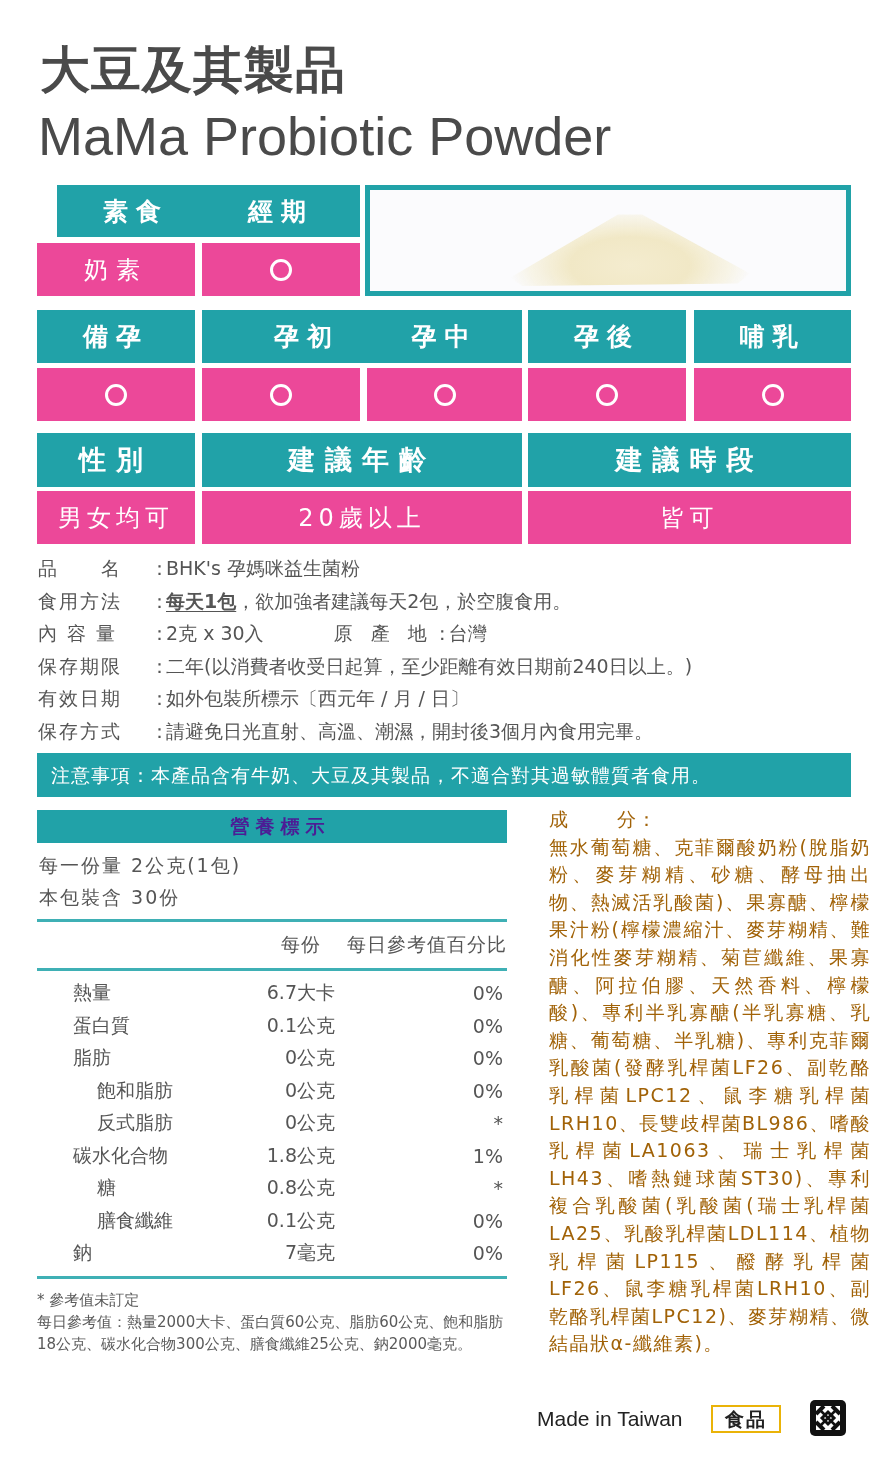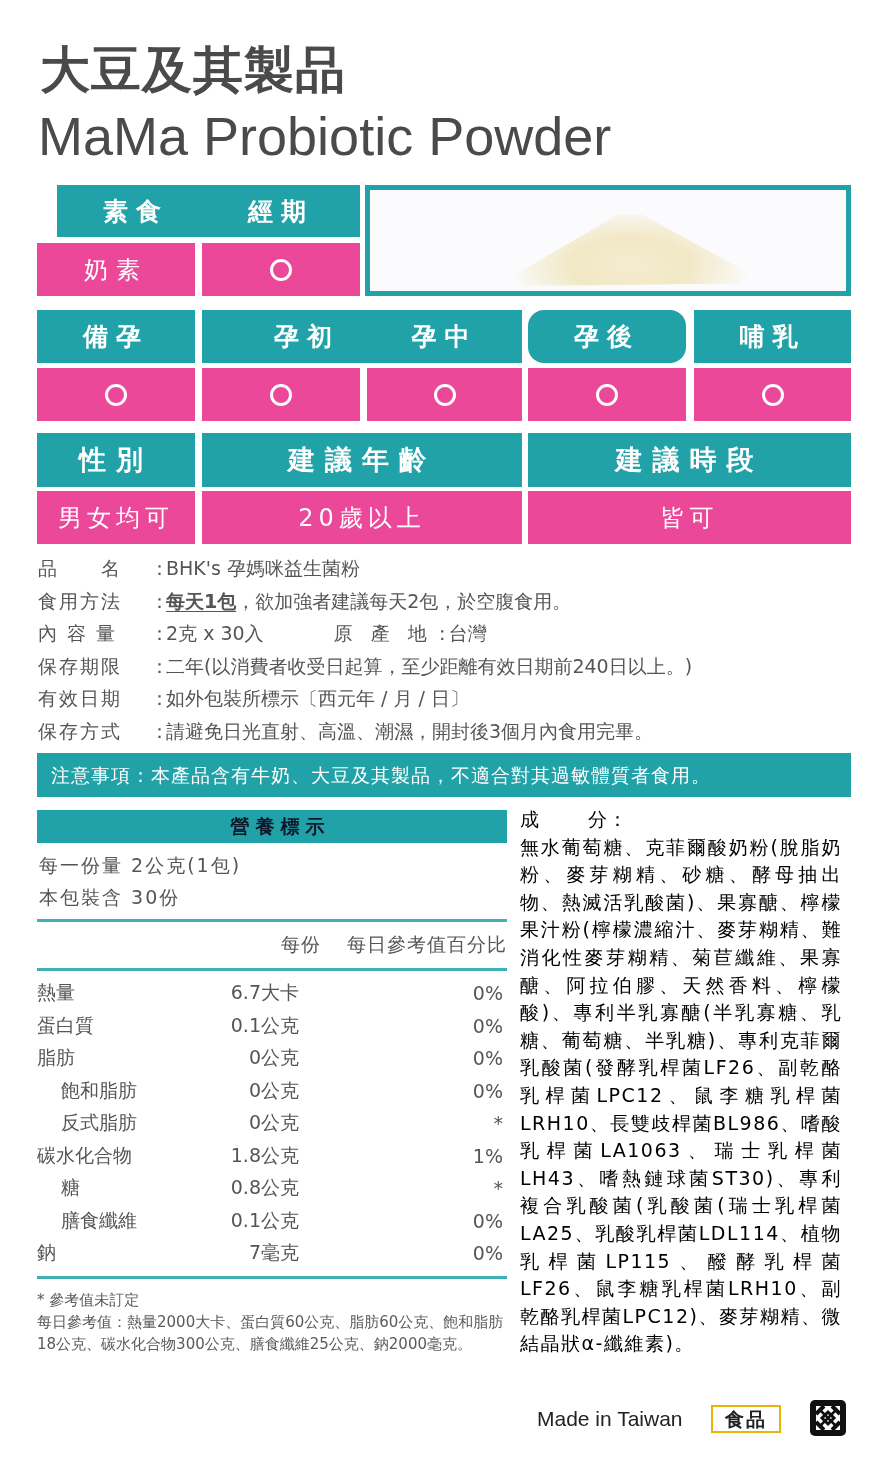--- a/index.html
+++ b/index.html
@@ -23,34 +23,34 @@
   .info { position: absolute; left: 38px; top: 552px; font-size: 19px; line-height: 32.5px; color: #555555; }
   .info .row { display: flex; white-space: nowrap; }
   .info .label { width: 112px; letter-spacing: 2px; }
   .info .colon { width: 16px; }
   .info .underline { text-decoration: underline; font-weight: bold; text-underline-offset: 3px; }
   .info .spacer { display: inline-block; width: 70px; }
 
   .notice { position: absolute; left: 37px; top: 753px; width: 814px; height: 44px; background: #21a2a8; color: #ffffff; font-size: 19px; line-height: 44px; padding-left: 14px; letter-spacing: 1px; }
 
   .nut { position: absolute; left: 37px; top: 810px; width: 470px; }
-  .nut-head { background: #21a2a8; color: #0f172a; font-size: 19px; text-align: center; height: 33px; line-height: 33px; letter-spacing: 6px; font-weight: bold; padding-left: 17px; }
+  .nut-head { background: #21a2a8; color: #4c1d95; font-size: 19px; text-align: center; height: 33px; line-height: 33px; letter-spacing: 6px; font-weight: bold; padding-left: 17px; }
   .nut-serv { font-size: 19px; line-height: 32px; padding-top: 6px; padding-left: 2px; letter-spacing: 2px; }
   .nut-line { height: 3px; background: #3fb0b5; }
   .nut-colhead { display: flex; justify-content: flex-end; font-size: 19px; height: 46px; align-items: center; letter-spacing: 1px; }
   .nut-colhead span:first-child { margin-right: 26px; }
-  .nut-rows { padding-top: 6px; padding-bottom: 6px; }
+  .nut-rows { padding-top: 6px; padding-bottom: 6px; margin-left: 36px; }
   .nut-row { display: flex; font-size: 19px; height: 32.5px; align-items: center; }
   .nut-row .n { width: 190px; }
   .nut-row .n.indent { padding-left: 24px; }
   .nut-row .v { width: 72px; text-align: right; }
   .nut-row .p { flex: 1; text-align: right; padding-right: 4px; }
   .nut-foot { font-size: 15px; line-height: 22px; padding-top: 10px; color: #5a5a5a; }
 
-  .ing { position: absolute; left: 520px; top: 806px; width: 322px; font-size: 19px; line-height: 27.6px; letter-spacing: 1.5px; color: #000000; text-align: justify; }
+  .ing { position: absolute; left: 549px; top: 806px; width: 322px; font-size: 19px; line-height: 27.6px; letter-spacing: 1.5px; color: #a16207; text-align: justify; }
   .ing .head { letter-spacing: 1px; }
   .ing .head .gap { display: inline-block; width: 48px; }
 
   .bottom { position: absolute; top: 1402px; height: 34px; display: flex; align-items: center; }
   .made { left: 537px; font-family: "Liberation Sans", sans-serif; font-size: 21px; color: #222222; }
   .food { left: 711px; }
   .food span { display: inline-block; border: 2px solid #eab308; padding: 0 12px; font-size: 19px; color: #222; line-height: 24px; font-weight: bold; letter-spacing: 2px; }
   .recycle { left: 808px; width: 40px; height: 40px; top: 1398px; }
 </style>
 </head>
@@ -66,21 +66,21 @@
     <span class="circle"></span>
   </div>
 
 <div class="photo">
   <div class="pile"></div>
 </div>
 
 <div class="cell dark" style="left:37px;top:310px;width:158px;height:53px;">備孕</div>
 <div class="cell dark" style="left:202px;top:310px;width:170px;height:53px;padding-left:40px;">孕初</div>
 <div class="cell dark" style="left:367px;top:310px;width:155px;height:53px;">孕中</div>
-<div class="cell dark" style="left:528px;top:310px;width:158px;height:53px;border-radius:16px;">孕後</div>
+<div class="cell dark" style="left:528px;top:310px;width:158px;height:53px;">孕後</div>
 <div class="cell dark" style="left:694px;top:310px;width:157px;height:53px;">哺乳</div>
 
 <div class="cell light" style="left:37px;top:368px;width:158px;height:53px;">
     <span class="circle"></span>
   </div>
 <div class="cell light" style="left:202px;top:368px;width:158px;height:53px;">
     <span class="circle"></span>
   </div>
 <div class="cell light" style="left:367px;top:368px;width:155px;height:53px;">
     <span class="circle"></span>

